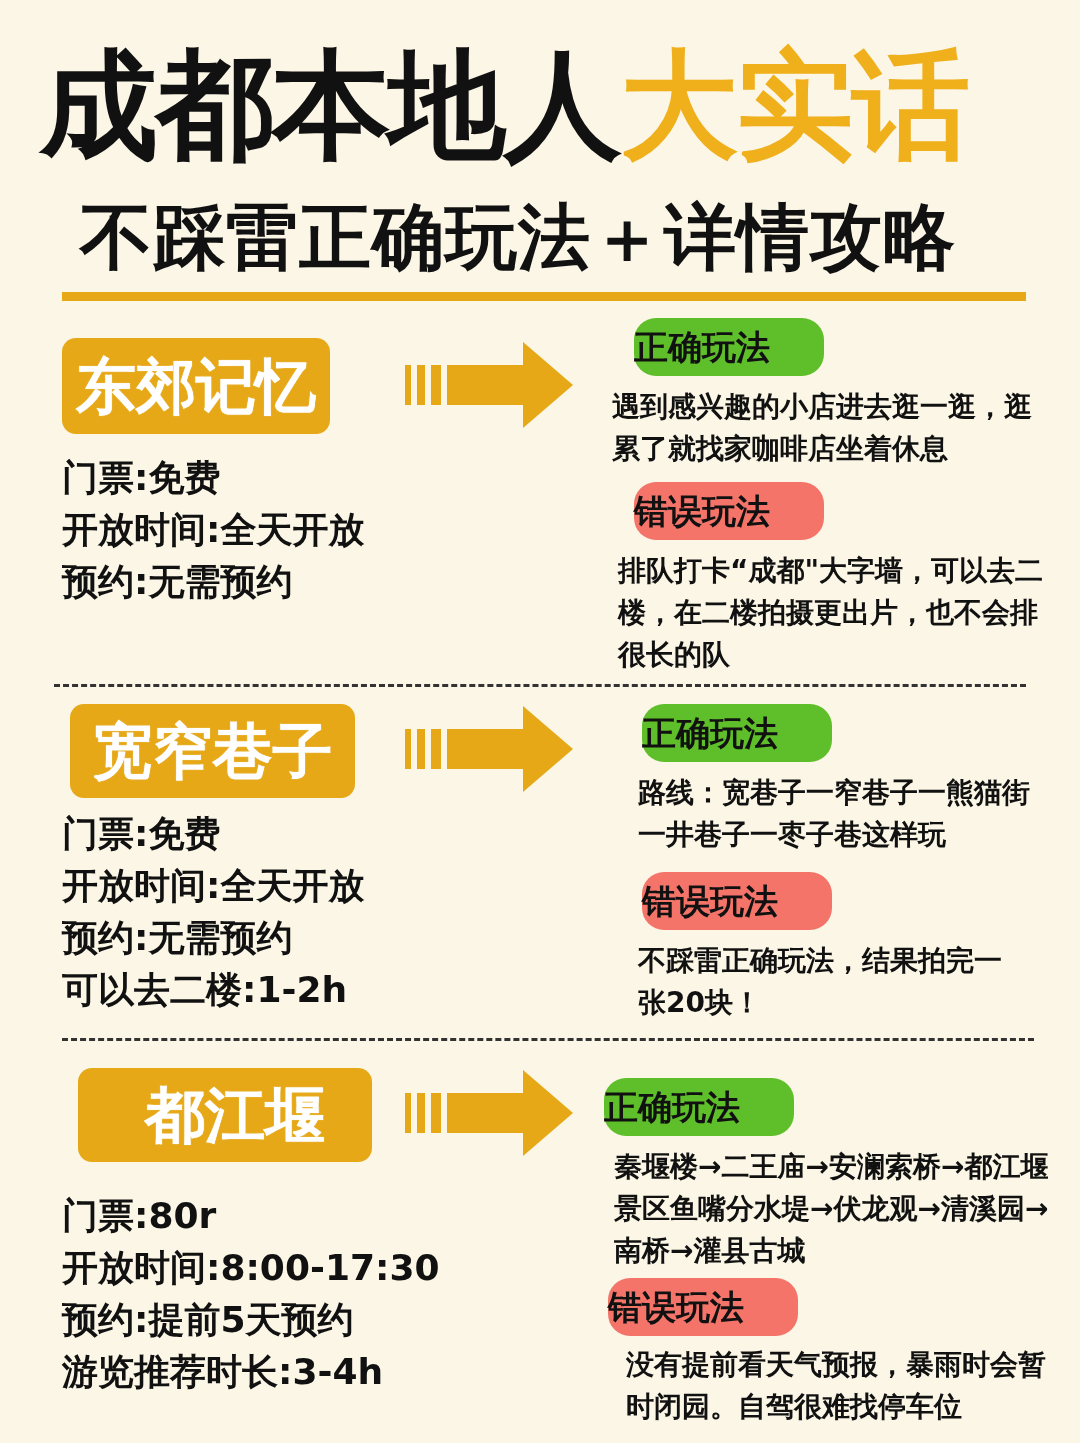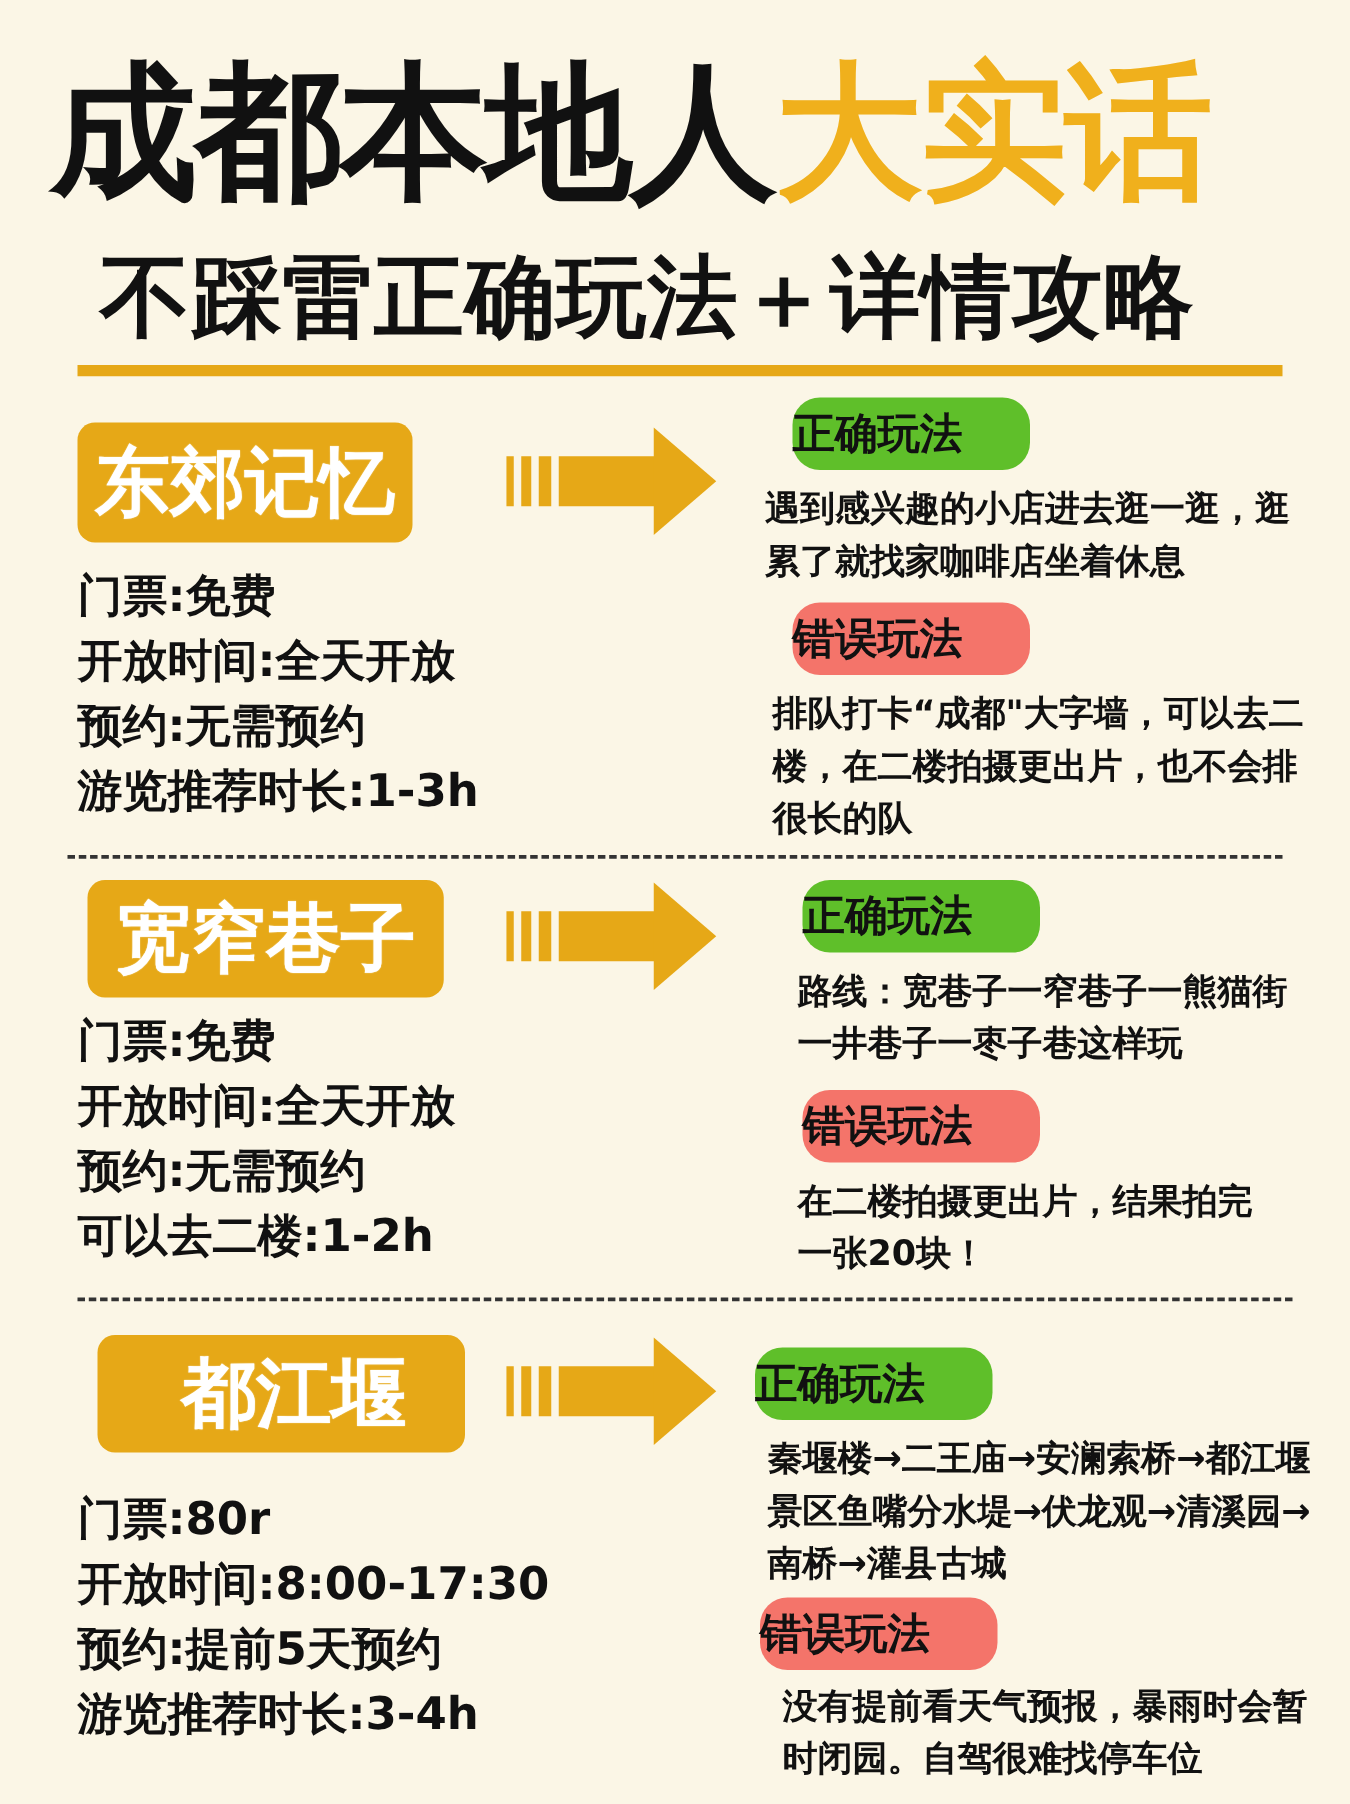--- a/index.html
+++ b/index.html
@@ -50,21 +50,20 @@
   <span class="black">成都本地人</span><span class="yellow">大实话</span>
 </div>
 <div class="abs subtitle">不踩雷正确玩法＋详情攻略</div>
 <div class="abs top-rule"></div>
 
 <div class="abs name-badge" style="left:62px; top:338px; width:268px; height:96px; font-size:60px; line-height:96px;">东郊记忆</div>
 <div class="abs" style="left:62px; top:452px;">
   <div class="info-line">门票:免费</div>
   <div class="info-line">开放时间:全天开放</div>
   <div class="info-line">预约:无需预约</div>
-  <div class="info-line">游览推荐时长:1-3h</div>
 </div>
 <svg class="abs arrow" style="left:405px; top:340px;" viewBox="0 0 170 90">
   <rect x="0" y="25" width="6" height="40" fill="#e6a817"></rect>
   <rect x="12" y="25" width="8" height="40" fill="#e6a817"></rect>
   <rect x="26" y="25" width="10" height="40" fill="#e6a817"></rect>
   <rect x="42" y="25" width="78" height="40" fill="#e6a817"></rect>
   <polygon points="118,2 168,45 118,88" fill="#e6a817"></polygon>
 </svg>
 <div class="abs pill good" style="left:634px; top:318px; width:190px;">正确玩法</div>
 <div class="abs desc" style="left:612px; top:386px; width:440px;">遇到感兴趣的小店进去逛一逛，逛累了就找家咖啡店坐着休息</div>
@@ -82,21 +81,21 @@
 <svg class="abs arrow" style="left:405px; top:704px;" viewBox="0 0 170 90">
   <rect x="0" y="25" width="6" height="40" fill="#e6a817"></rect>
   <rect x="12" y="25" width="8" height="40" fill="#e6a817"></rect>
   <rect x="26" y="25" width="10" height="40" fill="#e6a817"></rect>
   <rect x="42" y="25" width="78" height="40" fill="#e6a817"></rect>
   <polygon points="118,2 168,45 118,88" fill="#e6a817"></polygon>
 </svg>
 <div class="abs pill good" style="left:642px; top:704px; width:190px;">正确玩法</div>
 <div class="abs desc" style="left:638px; top:772px; width:410px;">路线：宽巷子一窄巷子一熊猫街一井巷子一枣子巷这样玩</div>
 <div class="abs pill bad" style="left:642px; top:872px; width:190px;">错误玩法</div>
-<div class="abs desc" style="left:638px; top:940px; width:380px;">在二楼拍摄更出片，结果拍完一张20块！</div>
+<div class="abs desc" style="left:638px; top:940px; width:380px;">不踩雷正确玩法，结果拍完一张20块！</div>
 <div class="abs dash-rule" style="left:62px; top:1038px; width:972px;"></div>
 
 <div class="abs name-badge" style="left:78px; top:1068px; width:274px; height:94px; font-size:60px; line-height:94px;padding-left:20px;">都江堰</div>
 <div class="abs" style="left:62px; top:1190px;">
   <div class="info-line">门票:80r</div>
   <div class="info-line">开放时间:8:00-17:30</div>
   <div class="info-line">预约:提前5天预约</div>
   <div class="info-line">游览推荐时长:3-4h</div>
 </div>
 <svg class="abs arrow" style="left:405px; top:1068px;" viewBox="0 0 170 90">

